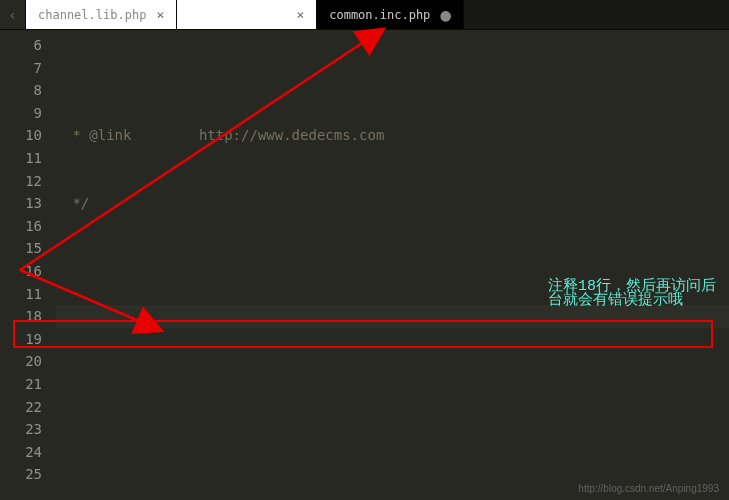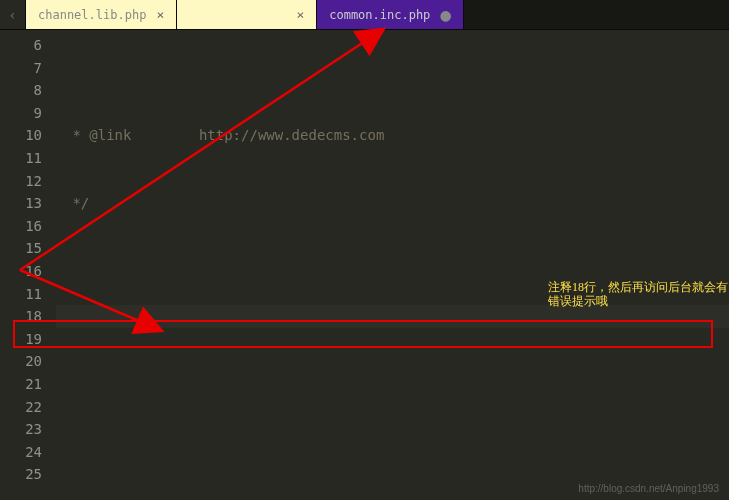--- a/index.html
+++ b/index.html
@@ -18,26 +18,26 @@
   align-items: stretch;
   border-bottom: 1px solid #0a0a08;
 }
 .tab {
   display: flex;
   align-items: center;
   padding: 0 12px;
   color: #888;
   font-size: 12px;
   border-right: 1px solid #0a0a08;
-  background: #fef9c3;
+  background: #ffffff;
   min-width: 140px;
   position: relative;
   cursor: pointer;
 }
-.tab.active { background: #4c1d95; color: #ccc; justify-content: space-between; }
+.tab.active { background: #000000; color: #ccc; justify-content: space-between; }
 .tab-close {
   margin-left: auto;
   padding-left: 10px;
   font-size: 13px;
   color: #666;
 }
 .tab-dot {
   margin-left: auto;
   padding-left: 10px;
   color: #888;
@@ -87,23 +87,23 @@
   background: rgba(255,255,255,0.03);
   pointer-events: none;
 }
 .red-box {
   position: absolute;
   border: 2px solid #e60000;
   pointer-events: none;
 }
 .annot {
   position: absolute;
-  color: #fde047;
-  font-size: 12px;
-  font-family: Liberation Serif, serif;
+  color: #5eead4;
+  font-size: 15px;
+  font-family: Liberation Mono, monospace;
   line-height: 14px;
   pointer-events: none;
   width: 180px;
 }
 .arrow { position: absolute; pointer-events: none; }
 .watermark {
   position: absolute;
   right: 10px; bottom: 6px;
   color: rgba(200,200,200,0.35);
   font-size: 10px;

